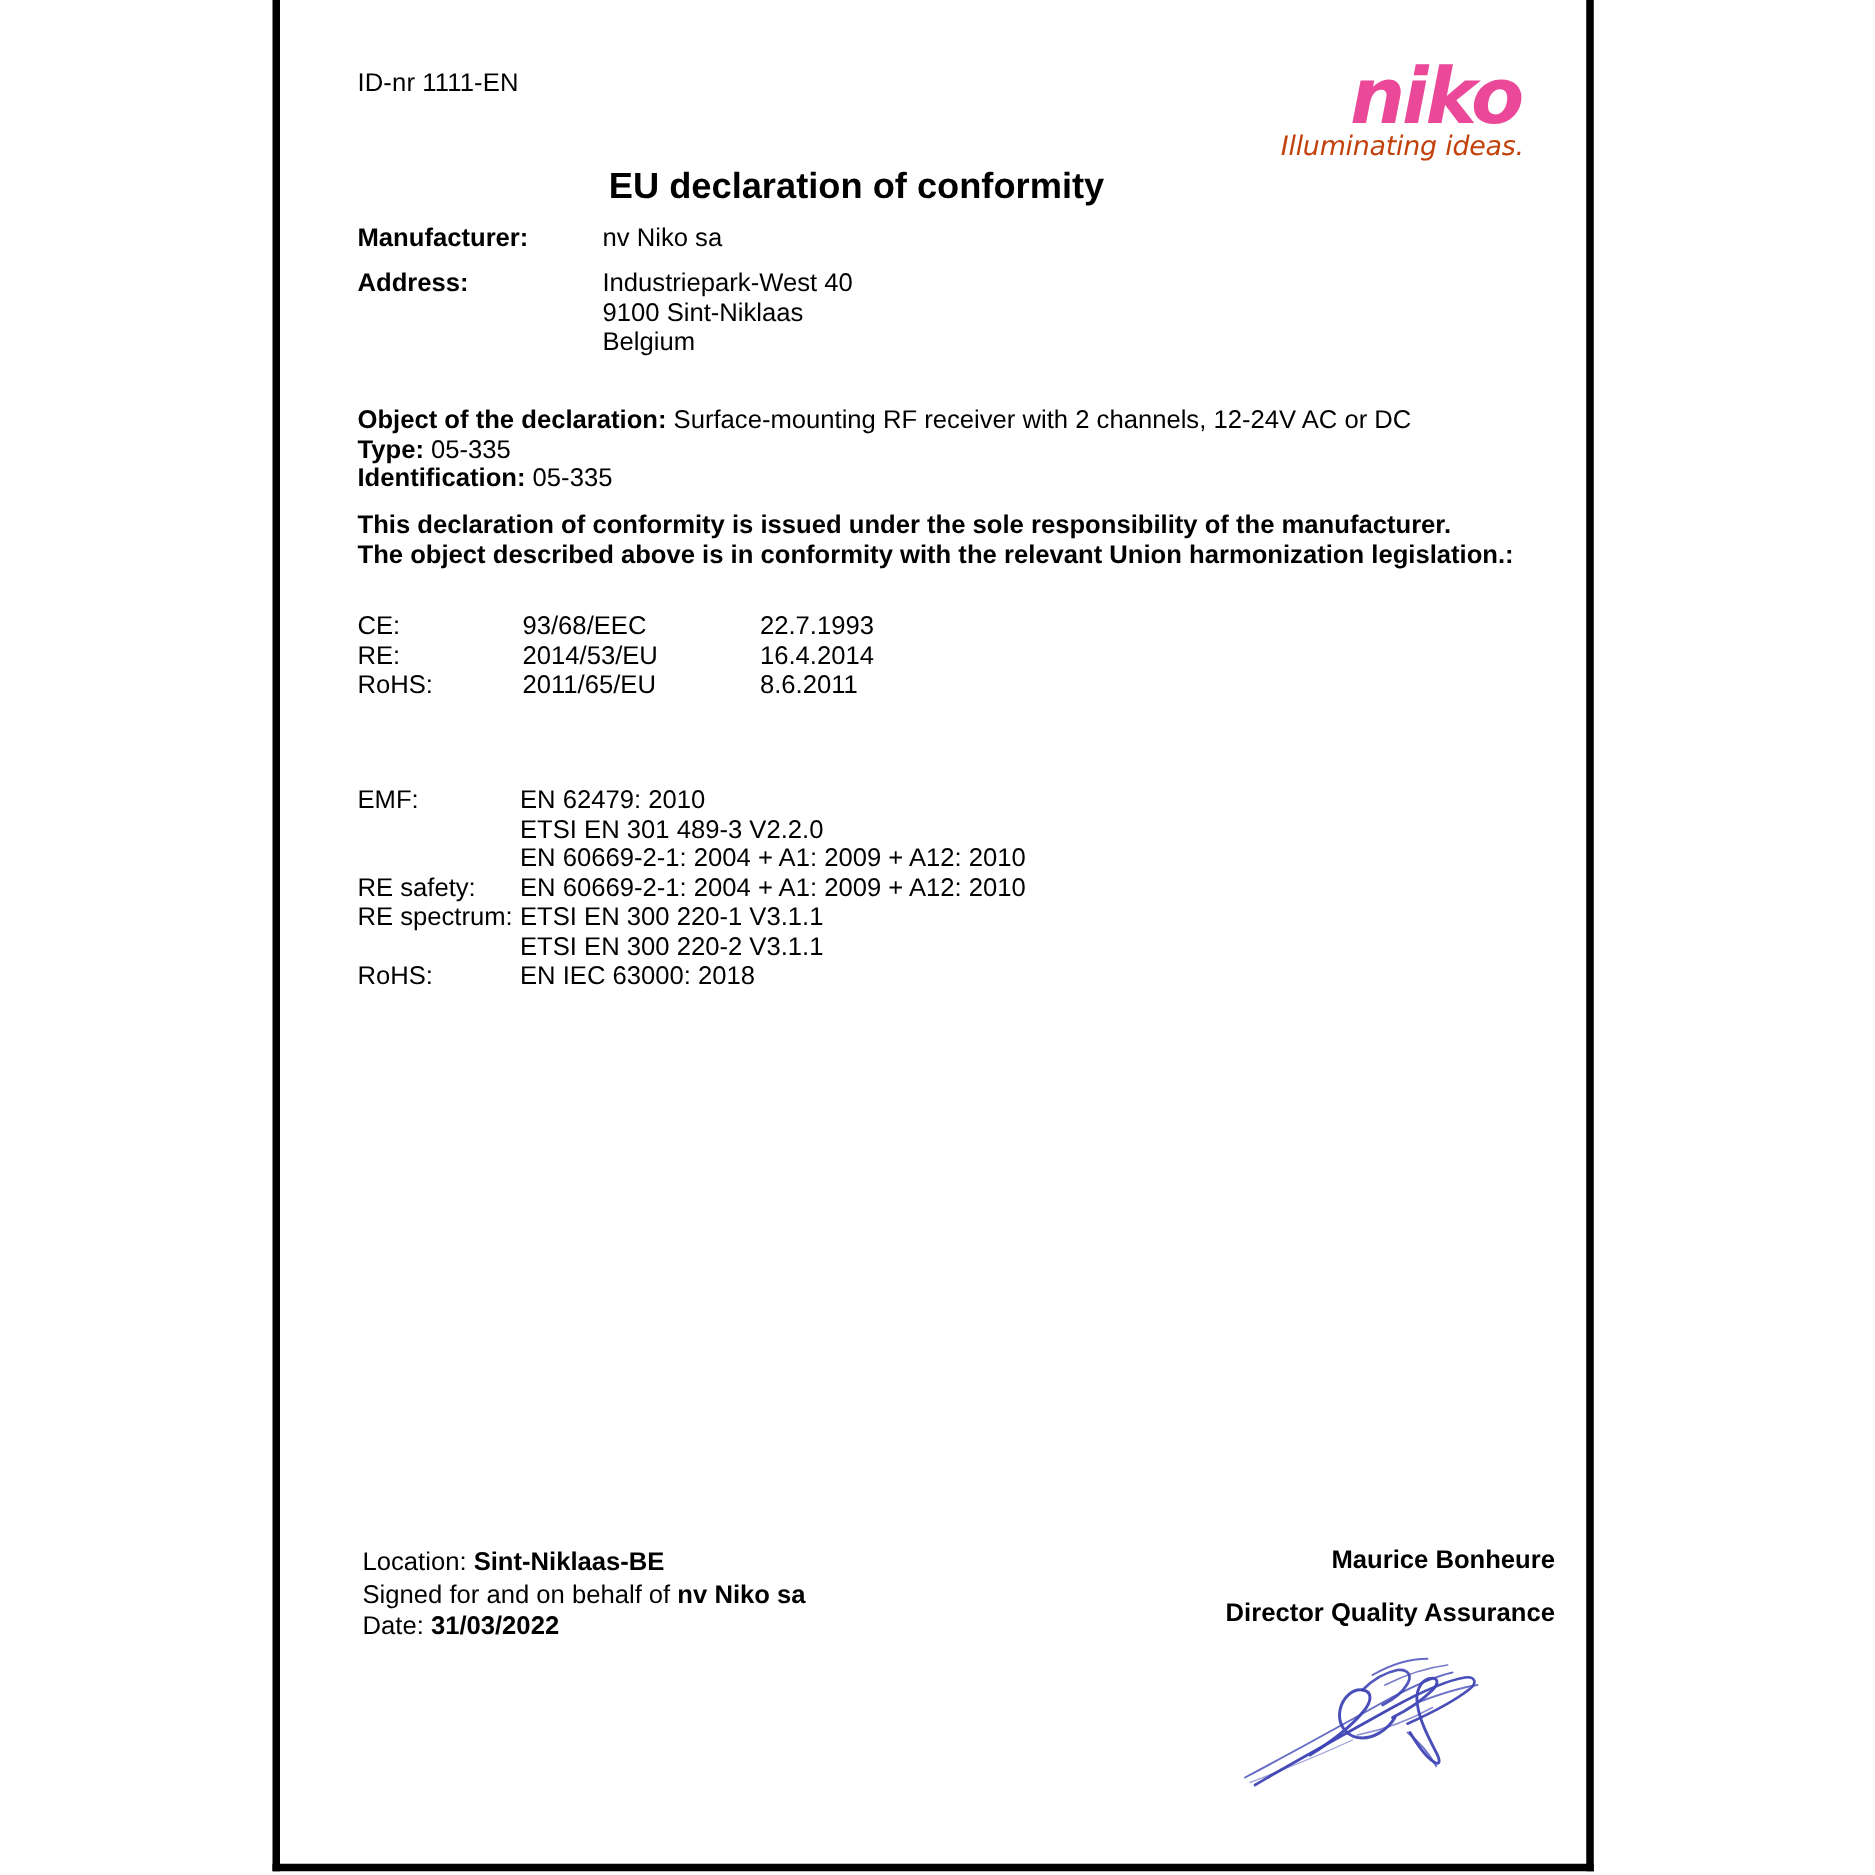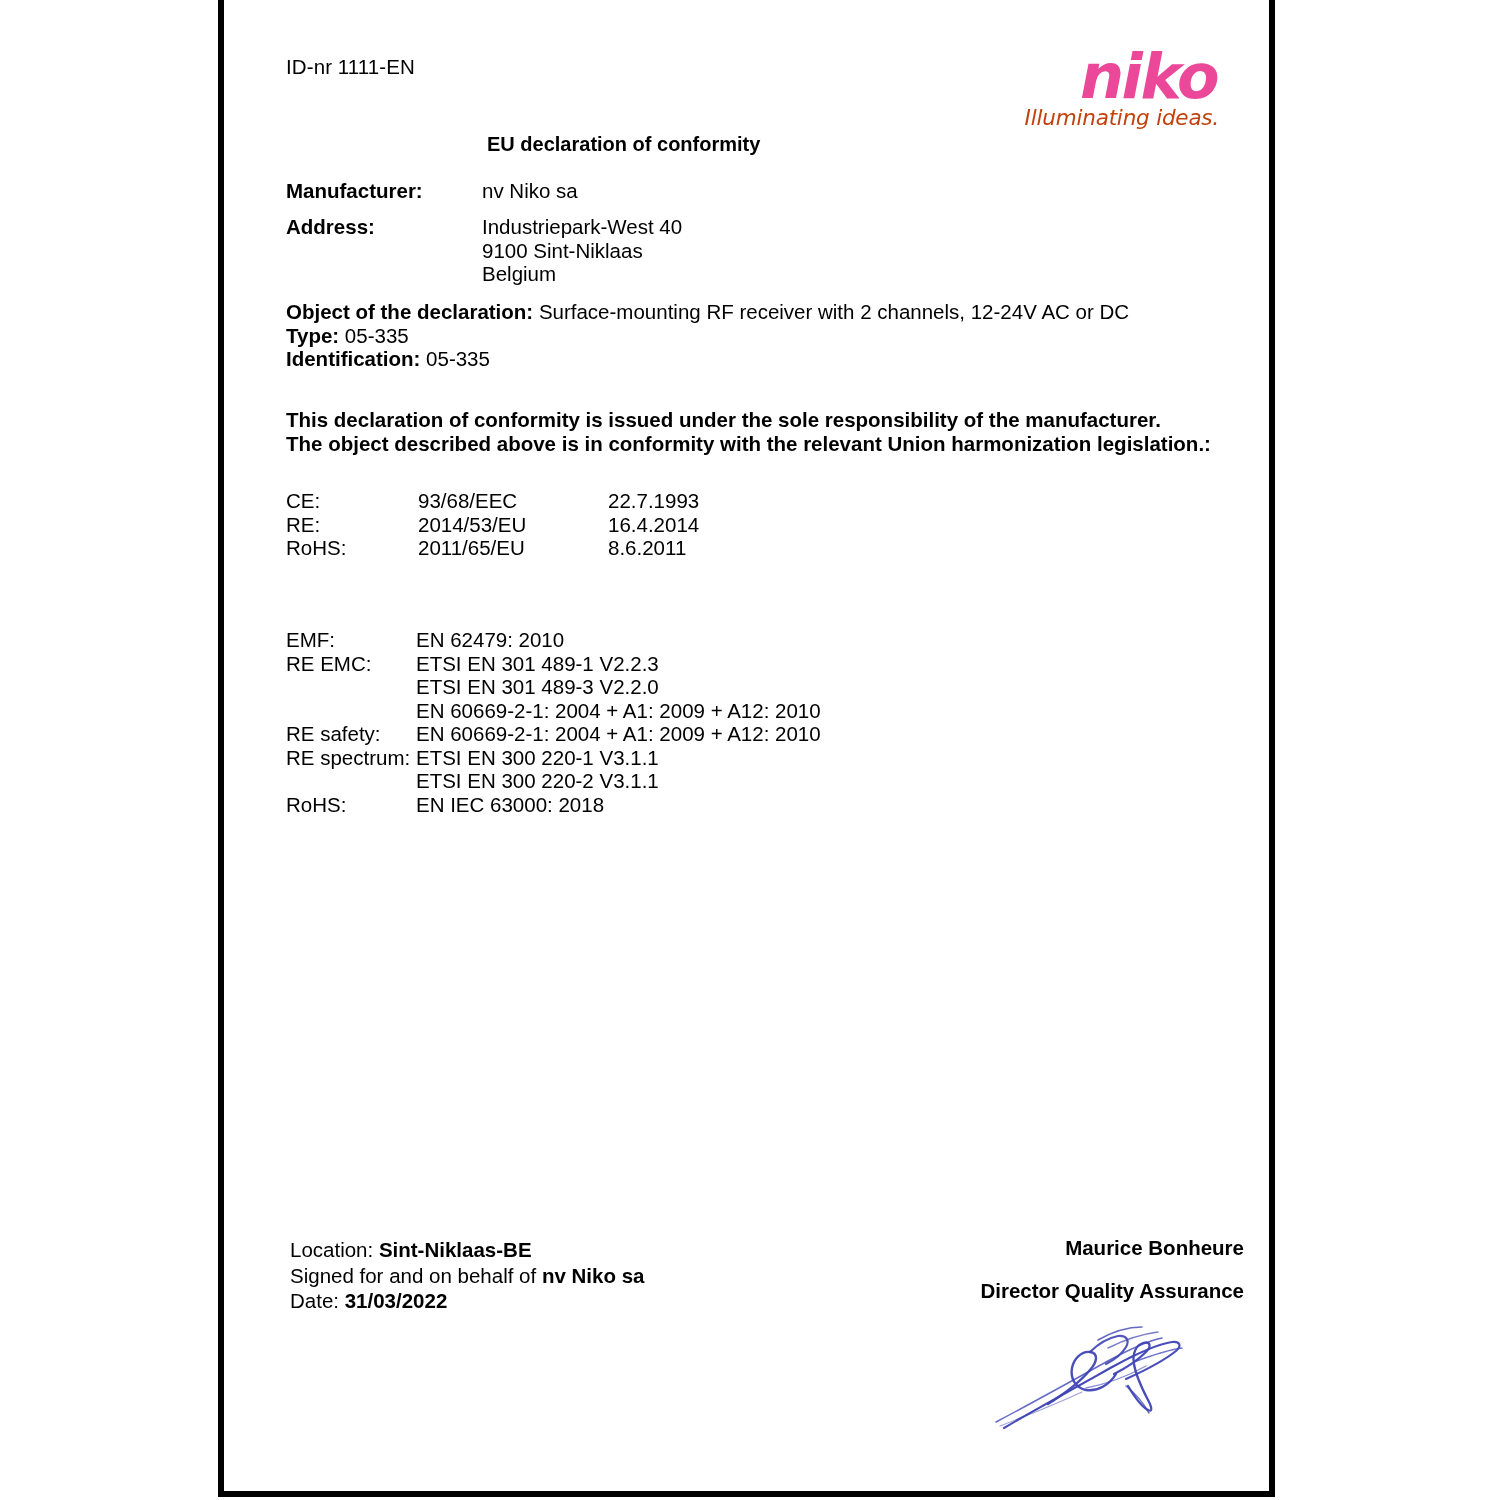--- a/index.html
+++ b/index.html
@@ -75,21 +75,21 @@
     color: #c2410c;
     display: block;
     text-align: right;
     margin-top: 2px;
   }
 
   .doc-title {
     position: absolute;
     left: 263px;
     top: 133px;
-    font-size: 20px;
+    font-size: 29px;
     font-weight: 700;
     white-space: nowrap;
     text-align: right;
   }
 
   
   .txt {
     font-size: 20.5px;
     line-height: 27.5px;
     white-space: nowrap;
@@ -120,21 +120,21 @@
     vertical-align: top;
     font-size: 20.5px;
     line-height: 23.5px;
   }
   .field-value div { white-space: nowrap; }
 
   
   .object-block {
     position: absolute;
     left: 62px;
-    top: 300px;
+    top: 324px;
   }
   .object-block .txt { line-height: 23.5px; }
 
   
   .statement-block {
     position: absolute;
     left: 62px;
     top: 408px;
   }
   .statement-block .txt { font-weight: 700; line-height: 23.5px; }
@@ -240,21 +240,20 @@
 
     <div class="directives-block">
       <div class="dir-row"><span class="dir-c1">CE:</span><span class="dir-c2">93/68/EEC</span><span class="dir-c3">22.7.1993</span></div>
       <div class="dir-row"><span class="dir-c1">RE:</span><span class="dir-c2">2014/53/EU</span><span class="dir-c3">16.4.2014</span></div>
       <div class="dir-row"><span class="dir-c1">RoHS:</span><span class="dir-c2">2011/65/EU</span><span class="dir-c3">8.6.2011</span></div>
     </div>
 
 
     <div class="standards-block">
       <div class="std-row"><span class="std-c1">EMF:</span><span class="std-c2">EN 62479: 2010</span></div>
-      <div class="std-row"><span class="std-c1">RE EMC:</span><span class="std-c2">ETSI EN 301 489-1 V2.2.3</span></div>
       <div class="std-row"><span class="std-c1"></span><span class="std-c2">ETSI EN 301 489-3 V2.2.0</span></div>
       <div class="std-row"><span class="std-c1"></span><span class="std-c2">EN 60669-2-1: 2004 + A1: 2009 + A12: 2010</span></div>
       <div class="std-row"><span class="std-c1">RE safety:</span><span class="std-c2">EN 60669-2-1: 2004 + A1: 2009 + A12: 2010</span></div>
       <div class="std-row"><span class="std-c1">RE spectrum:</span><span class="std-c2">ETSI EN 300 220-1 V3.1.1</span></div>
       <div class="std-row"><span class="std-c1"></span><span class="std-c2">ETSI EN 300 220-2 V3.1.1</span></div>
       <div class="std-row"><span class="std-c1">RoHS:</span><span class="std-c2">EN IEC 63000: 2018</span></div>
     </div>
 
     <div class="footer-left">
       <div class="txt"><span>Location: </span><span class="b">Sint-Niklaas-BE</span></div>

